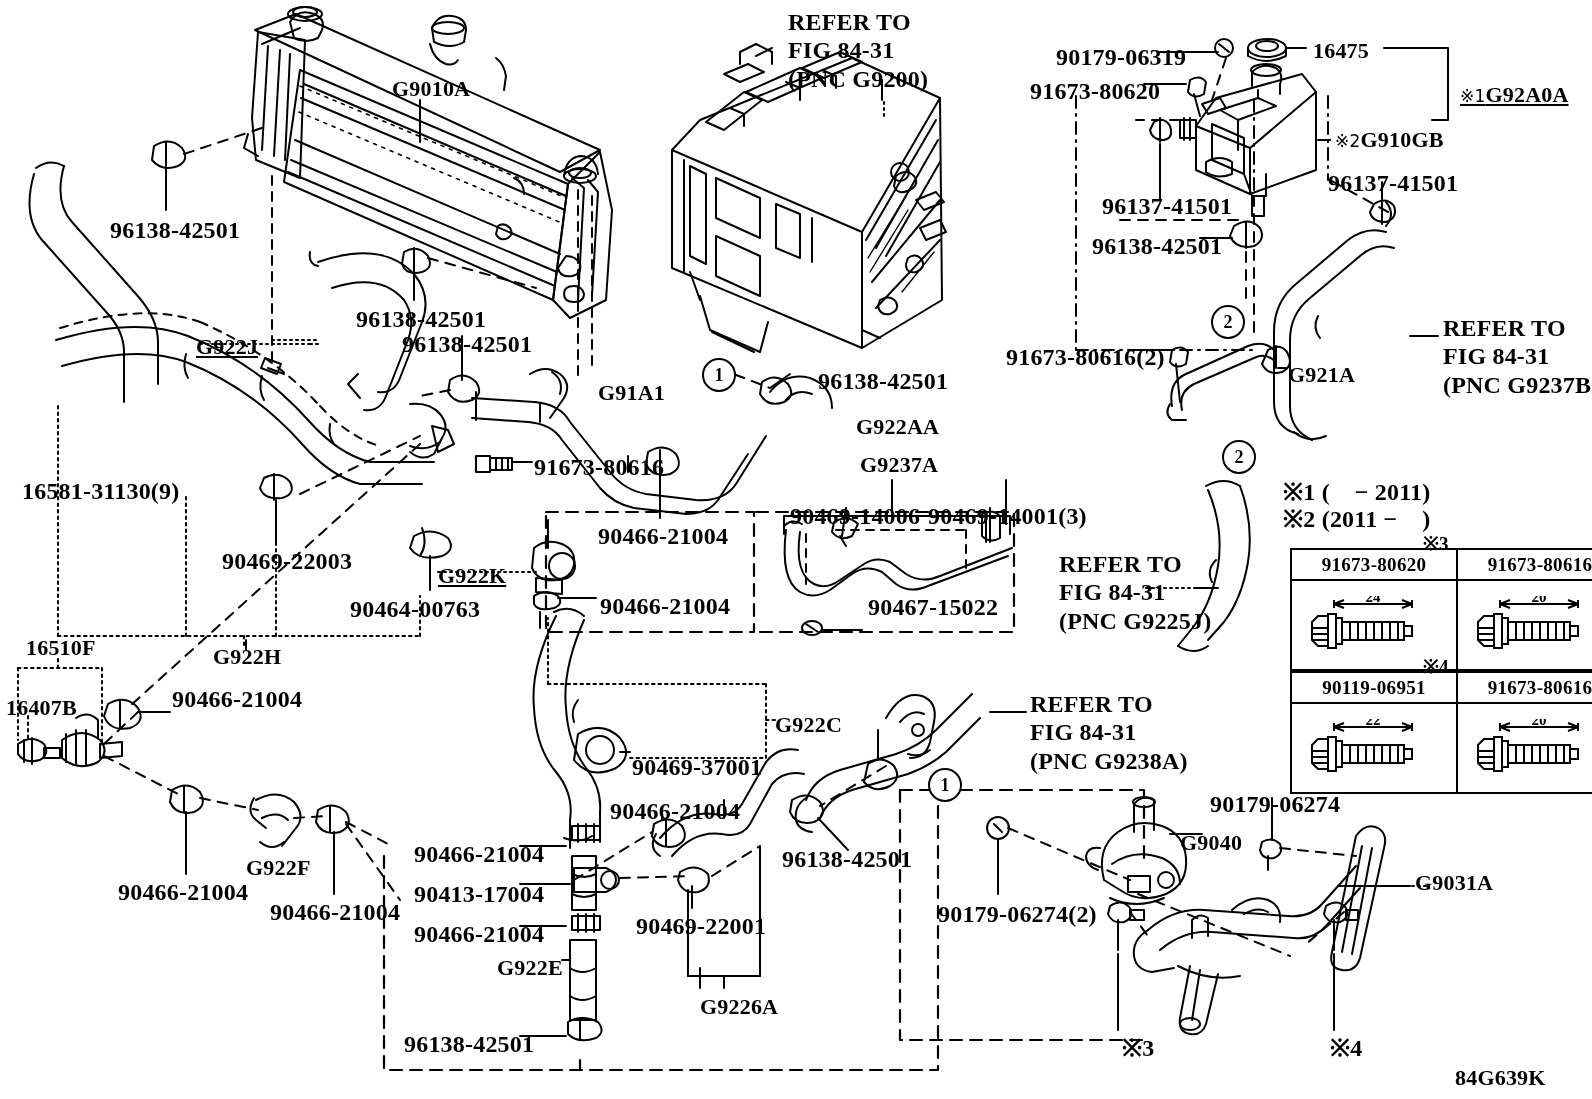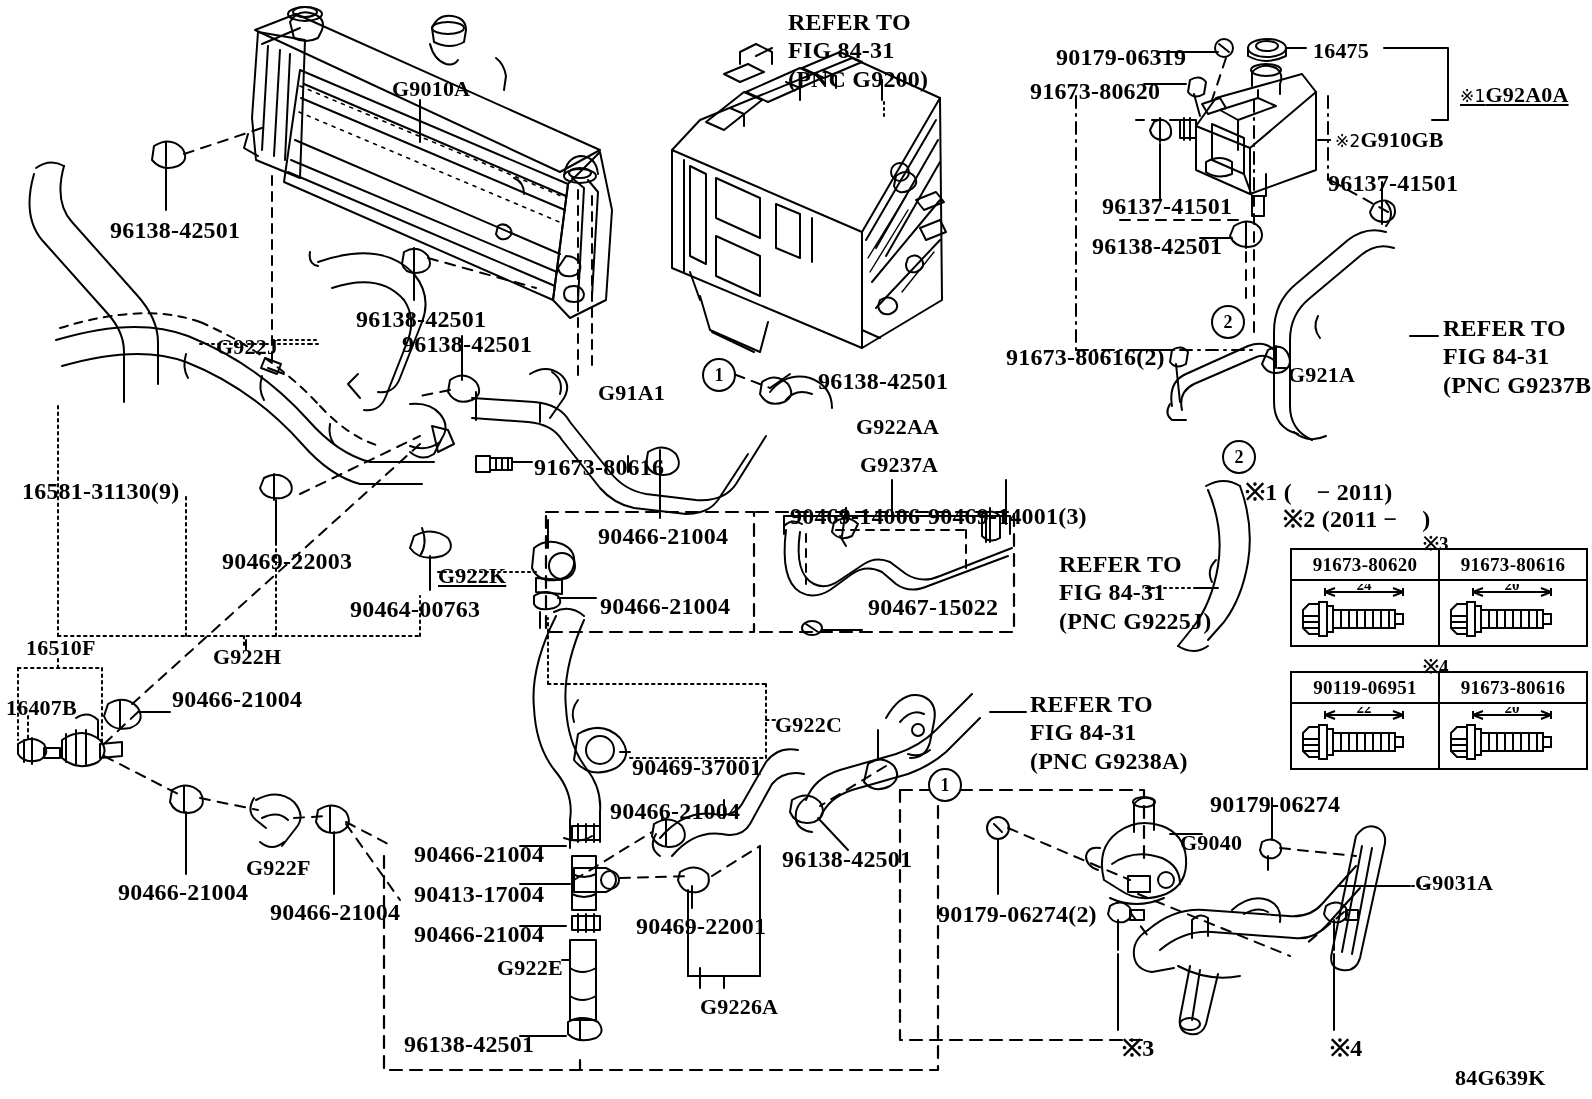--- a/index.html
+++ b/index.html
@@ -6,21 +6,21 @@
   html,body{margin:0;padding:0;background:#fff;}
   body{font-family:"Liberation Sans", sans-serif;}
   #stage{position:relative;width:1592px;height:1099px;background:#fff;overflow:hidden;}
   #art{position:absolute;left:0;top:0;width:1592px;height:1099px;}
   .lbl{position:absolute;font-family:"Liberation Serif", serif;font-weight:bold;
        color:#000;white-space:pre;line-height:1.18;letter-spacing:.2px;}
   .s22{font-size:22px;}
   .s21{font-size:24px;}
   .tblwrap{position:absolute;}
   .tbl{border-collapse:collapse;}
-  .tbl td{border:2px solid #000;padding:0;text-align:center;vertical-align:middle;}
+  .tbl td{border:2px solid #000;padding:12px;text-align:center;vertical-align:middle;}
   .tbl td.hd{font-family:"Liberation Serif",serif;font-weight:bold;font-size:19px;
              height:27px;padding:1px 9px;letter-spacing:.3px;}
   .tbl td.cel{height:64px;width:146px;}
   .tmark{position:absolute;font-family:"Liberation Serif",serif;font-weight:bold;font-size:19px;}
   .boltsvg{display:block;margin:0 auto;}
   .circnum{position:absolute;width:30px;height:30px;border:2.1px solid #000;border-radius:50%;
            font-family:"Liberation Serif",serif;font-weight:bold;font-size:18px;
            display:flex;align-items:center;justify-content:center;background:#fff;}
   .kome{font-family:"DejaVu Sans",sans-serif;font-weight:normal;font-size:17px;}
 </style>
@@ -578,21 +578,21 @@
         <path d="M1426 886 L1410 886"></path>
         <path d="M1146 588 L1196 588"></path>
         <path d="M884 116 L884 100"></path>
       </g>
 
     </g>
   </svg>
 
   <div id="labels">
       <div class="lbl s22" style="left: 392px; top: 76px;">G9010A</div>
-      <div class="lbl s22" style="left: 216px; top: 334px;">G922J</div>
+      <div class="lbl s22" style="left: 196px; top: 334px; text-decoration: underline;">G922J</div>
       <div class="lbl s22" style="left: 598px; top: 380px;">G91A1</div>
       <div class="lbl s22" style="left: 856px; top: 414px;">G922AA</div>
       <div class="lbl s22" style="left: 860px; top: 452px;">G9237A</div>
       <div class="lbl s22" style="left: 438px; top: 563px; text-decoration: underline;">G922K</div>
       <div class="lbl s22" style="left: 213px; top: 644px;">G922H</div>
       <div class="lbl s22" style="left: 26px; top: 635px;">16510F</div>
       <div class="lbl s22" style="left: 6px; top: 695px;">16407B</div>
       <div class="lbl s22" style="left: 246px; top: 855px;">G922F</div>
       <div class="lbl s22" style="left: 775px; top: 712px;">G922C</div>
       <div class="lbl s22" style="left: 497px; top: 955px;">G922E</div>
@@ -632,21 +632,21 @@
       <div class="lbl s21" style="left: 1102px; top: 192px;">96137-41501</div>
       <div class="lbl s21" style="left: 1092px; top: 232px;">96138-42501</div>
       <div class="lbl s21" style="left: 1328px; top: 169px;">96137-41501</div>
       <div class="lbl s21" style="left: 1006px; top: 343px;">91673-80616(2)</div>
       <div class="lbl s21" style="left: 788px; top: 8px;">REFER TO<br>FIG 84-31<br>(PNC G9200)</div>
       <div class="lbl s21" style="left: 1443px; top: 314px;">REFER TO<br>FIG 84-31<br>(PNC G9237B)</div>
       <div class="lbl s21" style="left: 1059px; top: 550px;">REFER TO<br>FIG 84-31<br>(PNC G9225J)</div>
       <div class="lbl s21" style="left: 1030px; top: 690px;">REFER TO<br>FIG 84-31<br>(PNC G9238A)</div>
       <div class="lbl s22" style="left: 1460px; top: 82px; text-decoration: underline;"><span class="kome">※1</span>G92A0A</div>
       <div class="lbl s22" style="left: 1335px; top: 127px;"><span class="kome">※2</span>G910GB</div>
-      <div class="lbl s21" style="left: 1245px; top: 478px;">※1 (    − 2011)</div>
+      <div class="lbl s21" style="left: 1283px; top: 478px;">※1 (    − 2011)</div>
       <div class="lbl s21" style="left: 1283px; top: 505px;">※2 (2011 −    )</div>
       <div class="lbl s21" style="left: 1122px; top: 1034px;">※3</div>
       <div class="lbl s21" style="left: 1330px; top: 1034px;">※4</div>
     </div>
 
   <div id="tables">
       <div class="tmark" style="left: 1423px; top: 530px;">※3</div>
       <div class="tblwrap" style="left: 1290px; top: 548px;">
         <table class="tbl">
           <tbody>

